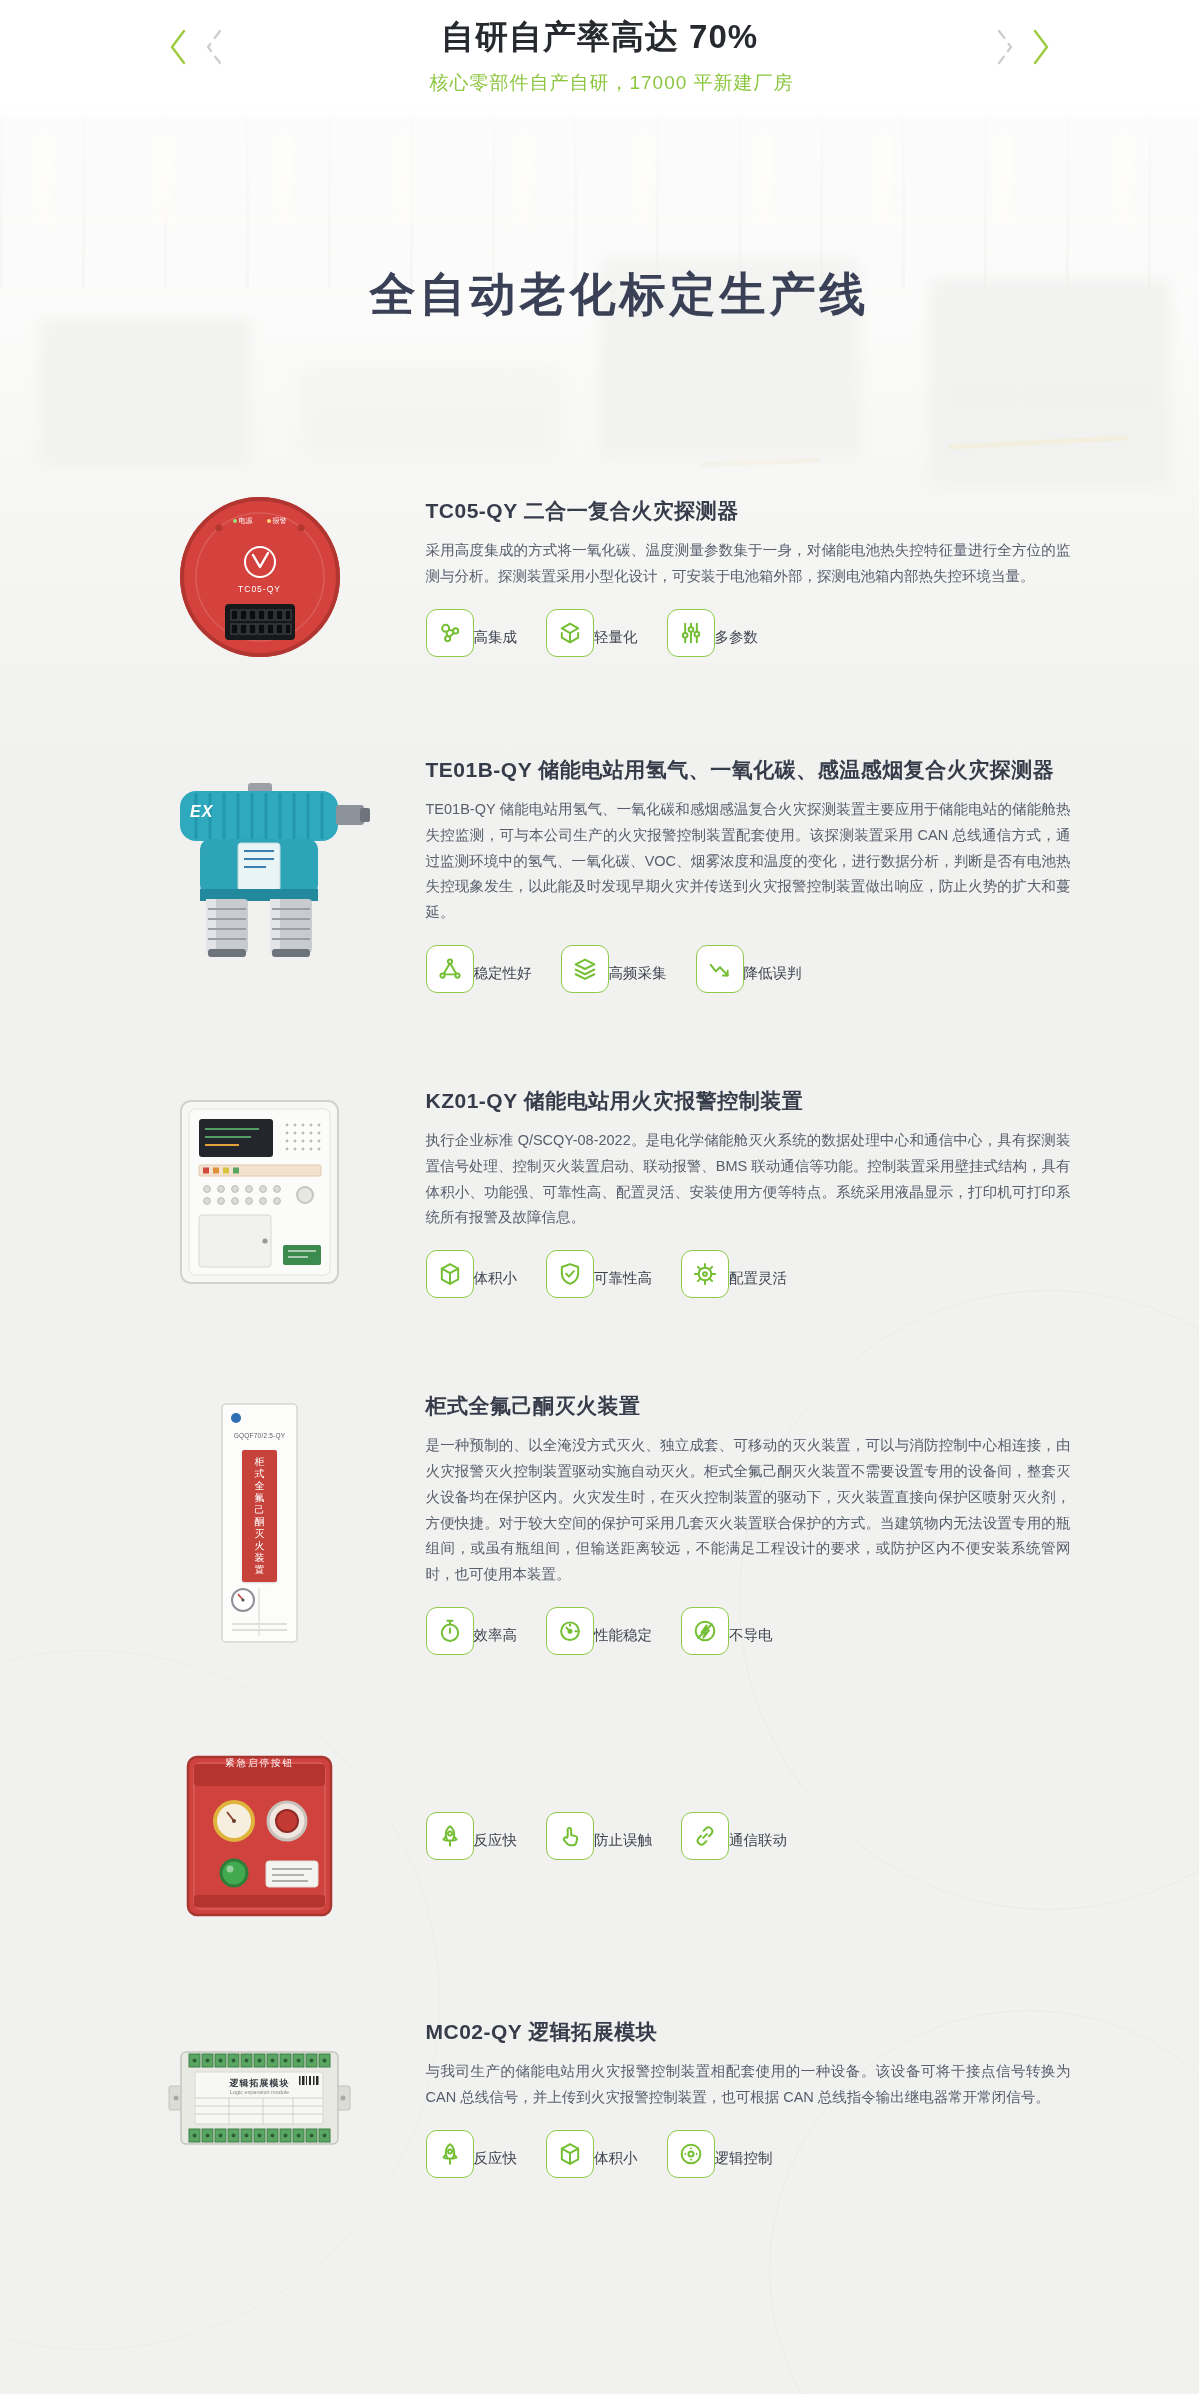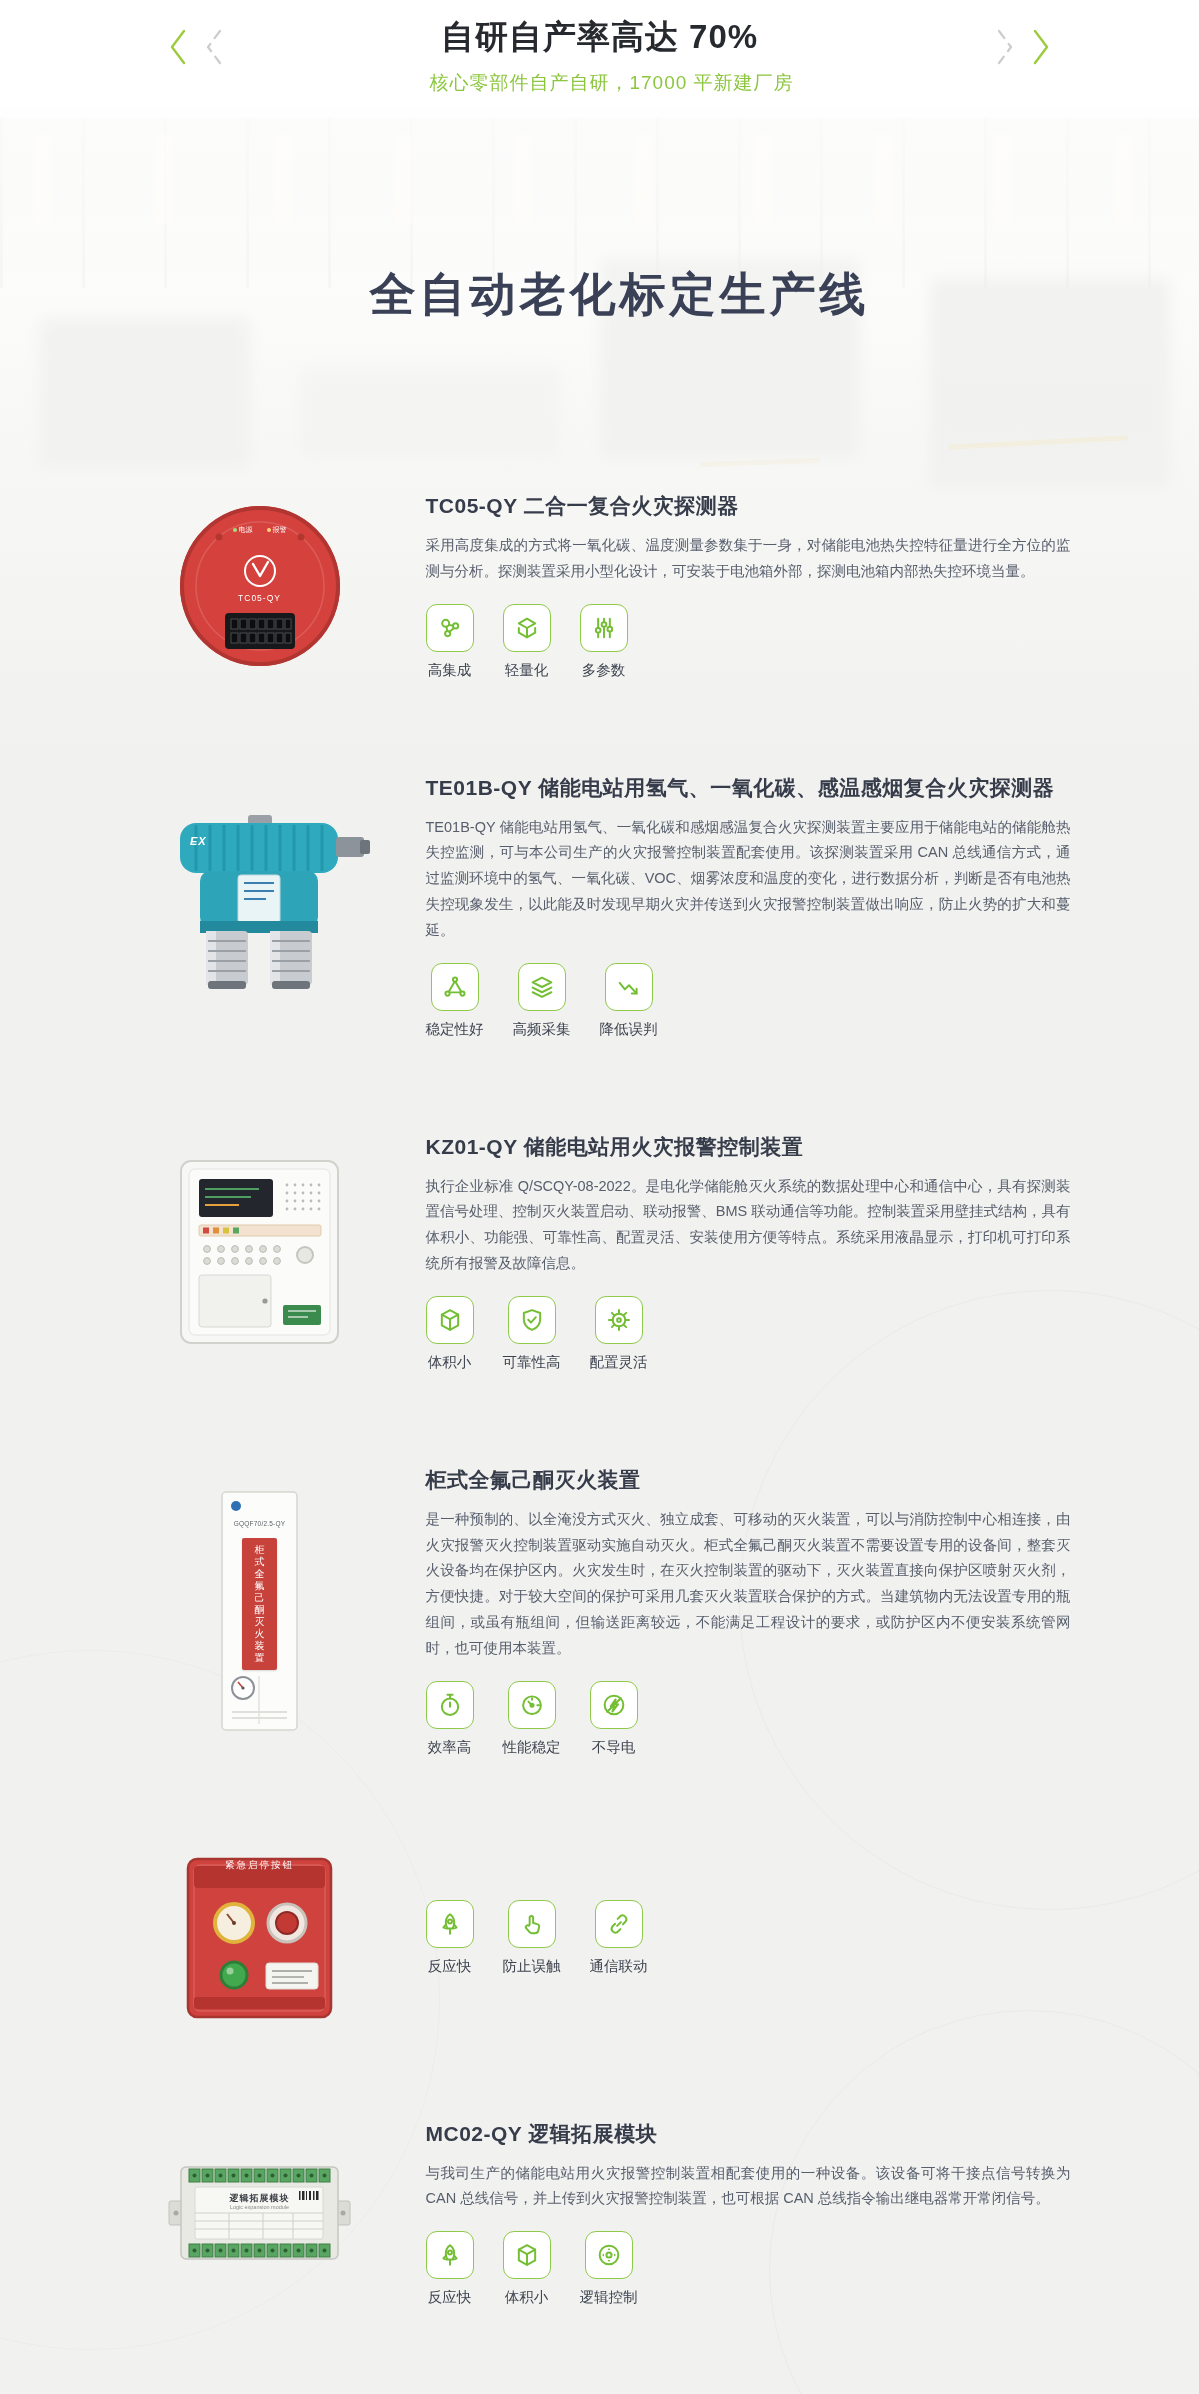--- a/index.html
+++ b/index.html
@@ -47,35 +47,35 @@
     font-size:46px; font-weight:700; color:#3a4157; letter-spacing:4px;padding-left:40px; }
 
   
   .content { position:relative; z-index:2; width:942px; margin:0 auto; padding-top:166px; padding-bottom:60px; }
   .product { display:flex; align-items:center; margin-bottom:94px; }
   .p-media { flex:0 0 262px; display:flex; justify-content:center; align-items:center; }
   .p-body { flex:1; padding-left:35px; }
   .p-title { font-size:21px; font-weight:700; color:#363c4a; margin-bottom:13px; letter-spacing:.5px; }
   .p-desc { font-size:14.5px; line-height:1.78; color:#575e6c; margin-bottom:19px; text-align:justify; }
   .badges { display:flex; gap:29px; }
-  .badge { display:flex; flex-direction:column; align-items:center; }
+  .badge { display:flex; flex-direction:row; align-items:center; }
   .badge-box { width:48px; height:48px; border:1.5px solid #8fca4a; border-radius:11px; background:#ffffff;
     display:flex; align-items:center; justify-content:center; }
   .badge-label { margin-top:9px; font-size:14.5px; color:#3e4450; white-space:nowrap; }
   .bicon { stroke:#74be34; fill:none; stroke-width:1.7; stroke-linecap:round; stroke-linejoin:round; }
 
   
   .media-wrap { position:relative; }
   .ovl { position:absolute; text-align:center; }
   .p1-leds { top:24px; left:0; right:0; display:flex; justify-content:center; gap:14px;
     font-size:7px; color:#ffffff; }
   .p1-leds .dot { display:inline-block; width:4px; height:4px; border-radius:50%; margin-right:2px; vertical-align:middle; }
   .dot-green { background:#9fe07a; } .dot-red { background:#ffd37a; }
   .p1-model { top:92px; left:0; right:0; font-size:8.5px; color:#ffffff; letter-spacing:1px; }
-  .p2-ex { top:26px; left:48px; font-size:11px; font-weight:700; color:#ffffff; font-style:italic; letter-spacing:1px; }
+  .p2-ex { top:26px; left:48px; font-size:16px; font-weight:700; color:#ffffff; font-style:italic; letter-spacing:1px; }
   .p4-model { top:36px; left:0; right:0; font-size:6.5px; color:#5a5f66; letter-spacing:.2px; }
   .p4-strip { position:absolute; left:30px; top:54px; width:35px; height:132px; background:#c8423c;
     border-radius:2px; box-shadow:0 1px 2px rgba(0,0,0,.15); }
   .p4-strip-text { width:12px; margin:6px auto 0; color:#ffffff; font-size:10px; line-height:1.2;
     word-break:break-all; text-align:center; }
   .p5-band { top:8px; left:12px; right:12px; font-size:9.5px; color:#ffffff; letter-spacing:2px; }
   .p6-title { top:39px; left:0; right:0; font-size:9px; font-weight:700; color:#3a3e44; letter-spacing:1px; }
   .p6-sub { top:51px; left:0; right:0; font-size:5.5px; color:#8a8a85; }
 </style>
 </head>

